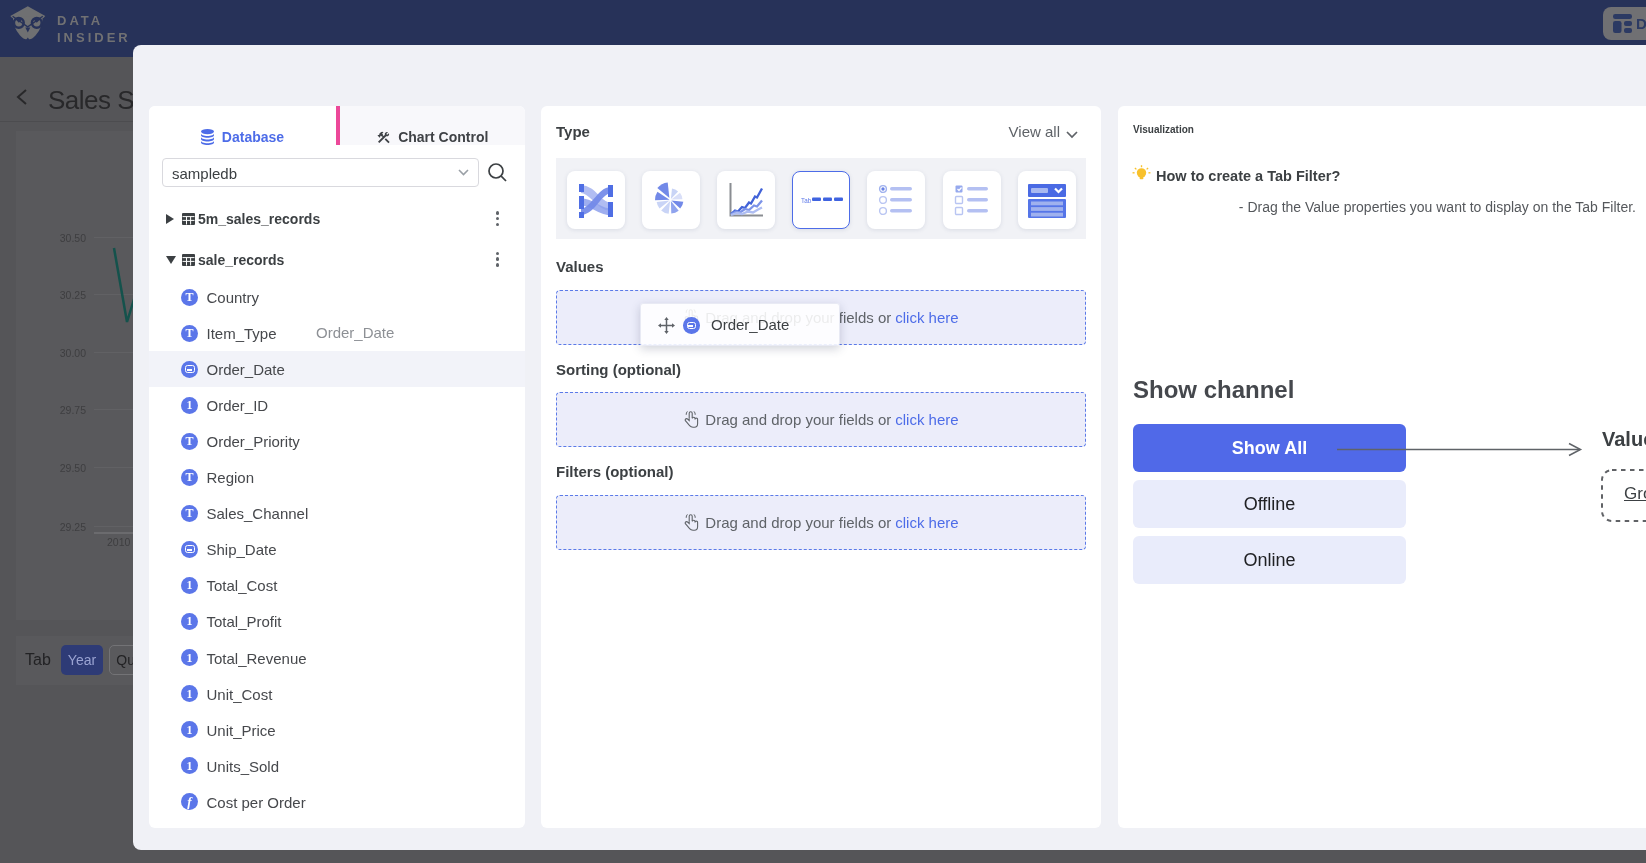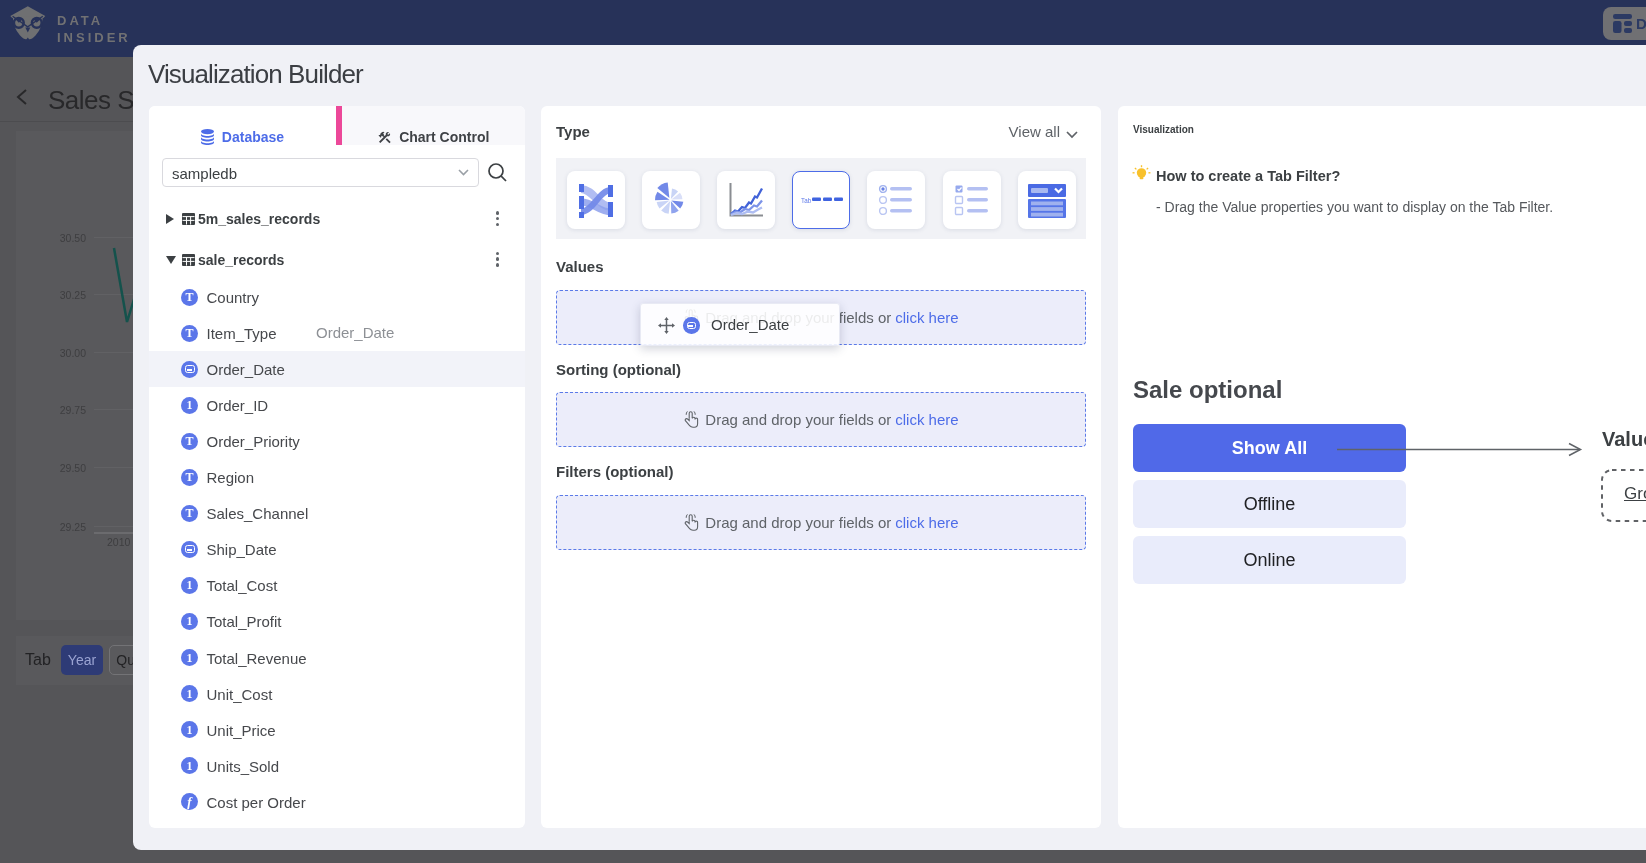--- a/index.html
+++ b/index.html
@@ -33,21 +33,21 @@
 #modal { position:absolute; left:133px; top:45px; width:1513px; height:805px; background:#f0f1f6; border-radius:8px 0 0 8px; }
 #mtitle { position:absolute; left:15px; top:14px; font-size:26px; font-weight:400; color:#3b3e43; letter-spacing:-0.9px; }
 .card { position:absolute; top:60.5px; height:722px; background:#fff; border-radius:6px; }
 #cleft  { left:15.5px; width:376.5px; }
 #cmid   { left:408px;  width:560px; }
 #cright { left:985px;  width:560px; border-radius:6px; }
 
 
 #tabs { position:absolute; left:0; top:0; width:100%; height:39px; }
 #tabdb { position:absolute; left:0; top:0; width:187px; height:39px; background:#fff; border-radius:6px 0 0 0; }
-#tabcc { position:absolute; left:187px; top:0; width:189.5px; height:39px; background:#f8f8fb; border-radius:0 6px 0 0; border-left:6px solid #ec4899; }
+#tabcc { position:absolute; left:187px; top:0; width:189.5px; height:39px; background:#f8f8fb; border-radius:0 6px 0 0; border-left:4px solid #ec4899; }
 .tabinner { position:absolute; top:0; left:0; width:100%; height:100%; display:flex; align-items:flex-end; justify-content:center; gap:7px; font-size:14px; font-weight:bold; }
 #tabdb .tabinner { color:#4d6ce8; }
 #tabcc .tabinner { color:#3f4246; }
 #search { position:absolute; left:13.5px; top:52.5px; width:317px; height:29px; border:1px solid #d9d9de; border-radius:4px; background:#fff; }
 #search .stxt { position:absolute; left:9px; top:6px; font-size:15px; color:#3c4043; }
 #search svg { position:absolute; right:9px; top:10px; }
 #mag { position:absolute; left:338px; top:56.5px; }
 .trow { position:absolute; left:0; width:100%; height:36px; }
 .trow .caret { position:absolute; left:17px; top:14px; width:0; height:0; }
 .caret.r { border-left:8px solid #3c4043; border-top:5.5px solid transparent; border-bottom:5.5px solid transparent; top:12.5px;}
@@ -83,21 +83,21 @@
 #chip .ci { position:absolute; left:42px; top:13px; width:16.5px; height:16.5px; border-radius:50%; background:#5b76e9; }
 #chip .ci i { position:absolute; left:3.5px; top:4.5px; width:9.5px; height:7.5px; border:1.5px solid #fff; border-radius:2.5px; }
 #chip .ci i b { position:absolute; left:0.8px; top:2.2px; width:4.6px; height:2.4px; background:#fff; display:block; }
 #chip .ct { position:absolute; left:70px; top:12px; font-size:15px; color:#3c4043; }
 
 
 #vlab { position:absolute; left:15px; top:18px; font-size:10px; font-weight:bold; color:#3c4043; }
 #howrow { position:absolute; left:14px; top:59px; }
 #howrow svg { vertical-align:-3px; }
 #howtxt { position:absolute; left:38px; top:62px; font-size:14.5px; font-weight:bold; color:#3c4043; width:400px; }
-#dragtxt { position:absolute; left:38px; top:93px; font-size:14px; color:#55585c; width:480px; }
+#dragtxt { position:absolute; left:38px; top:93px; font-size:14px; color:#55585c; width:480px;text-align:right; }
 #salech { position:absolute; left:15px; top:270px; font-size:24px; font-weight:bold; color:#45484d; }
 .chbtn { position:absolute; left:15px; width:273px; height:48px; border-radius:6px; text-align:center; font-size:18px; line-height:48px; }
 #btn-show { top:318.5px; background:#5069e8; color:#fff; font-weight:bold; }
 #btn-off { top:374px; background:#e9ecfb; color:#202124; }
 #btn-on { top:430.5px; background:#e9ecfb; color:#202124; }
 #arrow { position:absolute; left:219px; top:333px; }
 #valtxt { position:absolute; left:484px; top:322px; font-size:20px; font-weight:bold; color:#3c4043; white-space:nowrap; }
 #gbox { position:absolute; left:483px; top:363.5px; width:130px; height:53px; }
 #gbox span { position:absolute; left:23px; top:15px; font-size:17px; color:#3c4043; text-decoration:underline; white-space:nowrap; }
 </style>
@@ -153,21 +153,20 @@
       <rect x="0" y="0" width="19" height="5" rx="2.2" fill="#2c3a63"></rect>
       <rect x="0" y="7" width="8.5" height="12" rx="2.2" fill="#2c3a63"></rect>
       <rect x="11" y="7" width="8" height="5" rx="2" fill="#2c3a63"></rect>
       <rect x="11" y="14" width="8" height="5" rx="2" fill="#2c3a63"></rect>
     </svg>
     <div class="d">D</div>
   </div>
 </div>
 
 <div id="modal">
-  <div id="mtitle">Visualization Builder</div>
 
   <div class="card" id="cleft">
     <div id="tabs">
       <div id="tabdb">
           <div class="tabinner">
         <svg width="15" height="16" viewBox="0 0 15 16">
               <g fill="#4d6ce8">
                 <ellipse cx="7.5" cy="2.6" rx="6.5" ry="2.6"></ellipse>
                 <path d="M1 4.5 C1 5.9 3.9 7 7.5 7 C11.1 7 14 5.9 14 4.5 L14 6.3 C14 7.7 11.1 8.8 7.5 8.8 C3.9 8.8 1 7.7 1 6.3 Z"></path>
                 <path d="M1 8.1 C1 9.5 3.9 10.6 7.5 10.6 C11.1 10.6 14 9.5 14 8.1 L14 9.9 C14 11.3 11.1 12.4 7.5 12.4 C3.9 12.4 1 11.3 1 9.9 Z"></path>
@@ -485,21 +484,21 @@
           <g stroke="#f8c12c" stroke-width="1.2">
             <line x1="8.5" y1="0.2" x2="8.5" y2="2"></line>
             <line x1="2.6" y1="2.6" x2="3.9" y2="3.9"></line>
             <line x1="14.4" y1="2.6" x2="13.1" y2="3.9"></line>
             <line x1="0.5" y1="7" x2="2.3" y2="7"></line>
             <line x1="14.7" y1="7" x2="16.5" y2="7"></line>
           </g>
         </svg></div>
     <div id="howtxt">How to create a Tab Filter?</div>
     <div id="dragtxt">- Drag the Value properties you want to display on the Tab Filter.</div>
-    <div id="salech">Sale optional</div>
+    <div id="salech">Show channel</div>
     <div class="chbtn" id="btn-show">Show All</div>
     <div class="chbtn" id="btn-off">Offline</div>
     <div class="chbtn" id="btn-on">Online</div>
     <svg id="arrow" width="250" height="21" viewBox="0 0 250 21">
         <path d="M0 10.5 L243 10.5" stroke="#5f6368" stroke-width="1.5" fill="none"></path>
         <path d="M232 4.5 L243.5 10.5 L232 16.5" stroke="#5f6368" stroke-width="1.5" fill="none"></path>
       </svg>
     <div id="valtxt">Value</div>
     <div id="gbox">
         <svg width="130" height="53" viewBox="0 0 130 53" style="position:absolute;left:0;top:0;">

